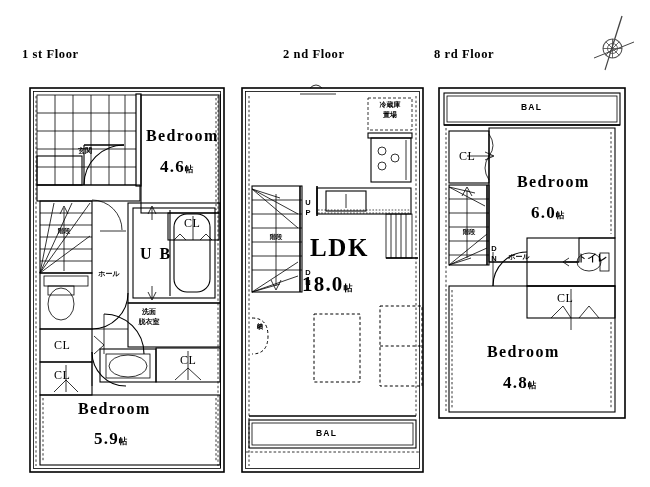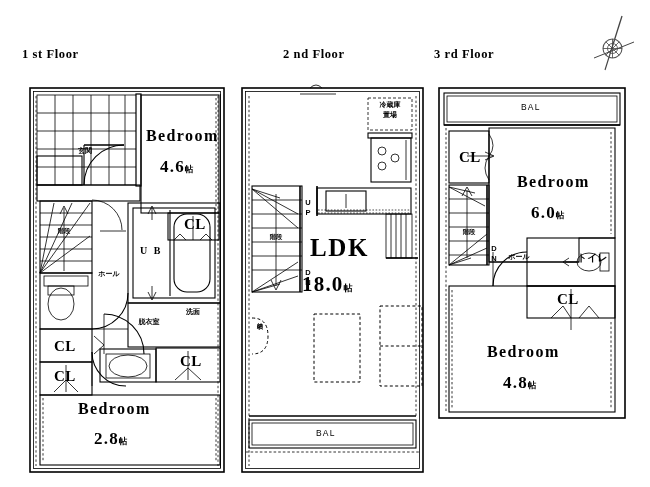--- a/index.html
+++ b/index.html
@@ -33,40 +33,40 @@
   .room-area{
     font-family:"Liberation Serif", serif;font-weight:bold;
     font-size:17px;letter-spacing:1.2px;
   }
   .room-area .u{font-size:8.5px;letter-spacing:0;}
   .ldk-name{font-family:"Liberation Serif", serif;font-weight:bold;font-size:25px;letter-spacing:1.6px;}
   .ldk-area{font-family:"Liberation Serif", serif;font-weight:bold;font-size:21px;letter-spacing:1.2px;}
   .ldk-area .u{font-size:9px;}
   .tiny{font-family:"Liberation Sans", sans-serif;font-size:7.5px;font-weight:bold;letter-spacing:.5px;}
   .tiny-jp{font-family:"DejaVu Sans", sans-serif;font-size:7px;font-weight:bold;line-height:7.5px;text-align:center;}
-  .cl{font-family:"Liberation Serif", serif;font-size:15px;font-weight:bold;letter-spacing:.5px;}
-  .bal{font-family:"Liberation Sans", sans-serif;font-size:8.5px;font-weight:normal;letter-spacing:1.2px;}
-  .ub{font-family:"Liberation Serif", serif;font-size:10px;font-weight:bold;letter-spacing:2px;}
+  .cl{font-family:"Liberation Serif", serif;font-size:12px;font-weight:normal;letter-spacing:.5px;}
+  .bal{font-family:"Liberation Sans", sans-serif;font-size:8.5px;font-weight:bold;letter-spacing:1.2px;}
+  .ub{font-family:"Liberation Serif", serif;font-size:16px;font-weight:bold;letter-spacing:2px;}
   .vert{writing-mode:vertical-rl;text-orientation:upright;}
 
   svg{position:absolute;left:0;top:0;overflow:visible;}
   .ln{stroke:#000;stroke-width:1.1;fill:none;}
   .ln-t{stroke:#000;stroke-width:0.8;fill:none;}
   .ln-b{stroke:#000;stroke-width:1.6;fill:none;}
   .dash{stroke:#000;stroke-width:1;fill:none;stroke-dasharray:3 2.4;}
   .compass{position:absolute;}
 </style>
 </head>
 <body>
 
 <div class="stage">
 
   <div class="floor-title" style="left:22px;top:47px;">1 st Floor</div>
   <div class="floor-title" style="left:242px;top:47px;margin-left:41px;">2 nd Floor</div>
-  <div class="floor-title" style="left:434px;top:47px;">3 rd Floor</div>
+  <div class="floor-title" style="left:434px;top:47px;">8 rd Floor</div>
 
   <div class="compass" style="left:588px;top:12px;width:54px;height:62px;">
     <svg width="54" height="62" viewBox="0 0 54 62">
       <g stroke="#444" fill="none" stroke-width="1">
         <line x1="34" y1="4" x2="22" y2="42" stroke-width="1.3"></line>
         <line x1="22" y1="42" x2="17" y2="58" stroke-width="1.1"></line>
         <line x1="6" y1="46" x2="46" y2="30" stroke-width="1"></line>
         <circle cx="24.5" cy="36.5" r="9.5" stroke="#555" stroke-width="1.1"></circle>
         <circle cx="24.5" cy="36.5" r="5" stroke="#555" stroke-width="0.9"></circle>
         <line x1="15" y1="36.5" x2="34" y2="36.5" stroke-width="0.8"></line>
@@ -236,36 +236,36 @@
     </svg>
 
     <div class="lbl tiny-jp" style="left:41px;top:62px;width:32px;">玄関</div>
 
     <div class="lbl tiny-jp" style="left:16px;top:142px;width:40px;transform:scale(.9);">階段</div>
 
     <div class="lbl tiny-jp" style="left:62px;top:185px;width:38px;">ホール</div>
 
     <div class="lbl ub" style="left:112px;top:160px;">U B</div>
 
-    <div class="lbl tiny-jp" style="left:96px;top:223px;width:50px;margin-left:44px;">洗面</div>
+    <div class="lbl tiny-jp" style="left:96px;top:223px;width:50px;">洗面</div>
     <div class="lbl tiny-jp" style="left:96px;top:233px;width:50px;">脱衣室</div>
 
     <div class="lbl cl" style="left:26px;top:253px;">CL</div>
     <div class="lbl cl" style="left:26px;top:283px;">CL</div>
     <div class="lbl cl" style="left:152px;top:268px;">CL</div>
     <div class="lbl cl" style="left:156px;top:131px;">CL</div>
 
     <div class="lbl room-name" style="left:118px;top:42px;">Bedroom</div>
     <div class="lbl room-area" style="left:132px;top:72px;">
       <span>4.6</span><span class="u">帖</span>
     </div>
 
     <div class="lbl room-name" style="left:50px;top:315px;">Bedroom</div>
     <div class="lbl room-area" style="left:66px;top:344px;">
-      <span>2.8</span><span class="u">帖</span>
+      <span>5.9</span><span class="u">帖</span>
     </div>
   </div>
 
   <div class="plan" style="left:240px;top:86px;width:185px;height:388px;">
     <svg width="185" height="388" viewBox="0 0 185 388">
 
       <rect x="2" y="2" width="181" height="384" class="ln-b"></rect>
       <rect x="5.5" y="5.5" width="174" height="377" class="ln-t"></rect>
       <g stroke="#000" stroke-width="0.8">
         <line x1="9" y1="10" x2="9" y2="380" stroke-dasharray="2.4 2.2"></line>

